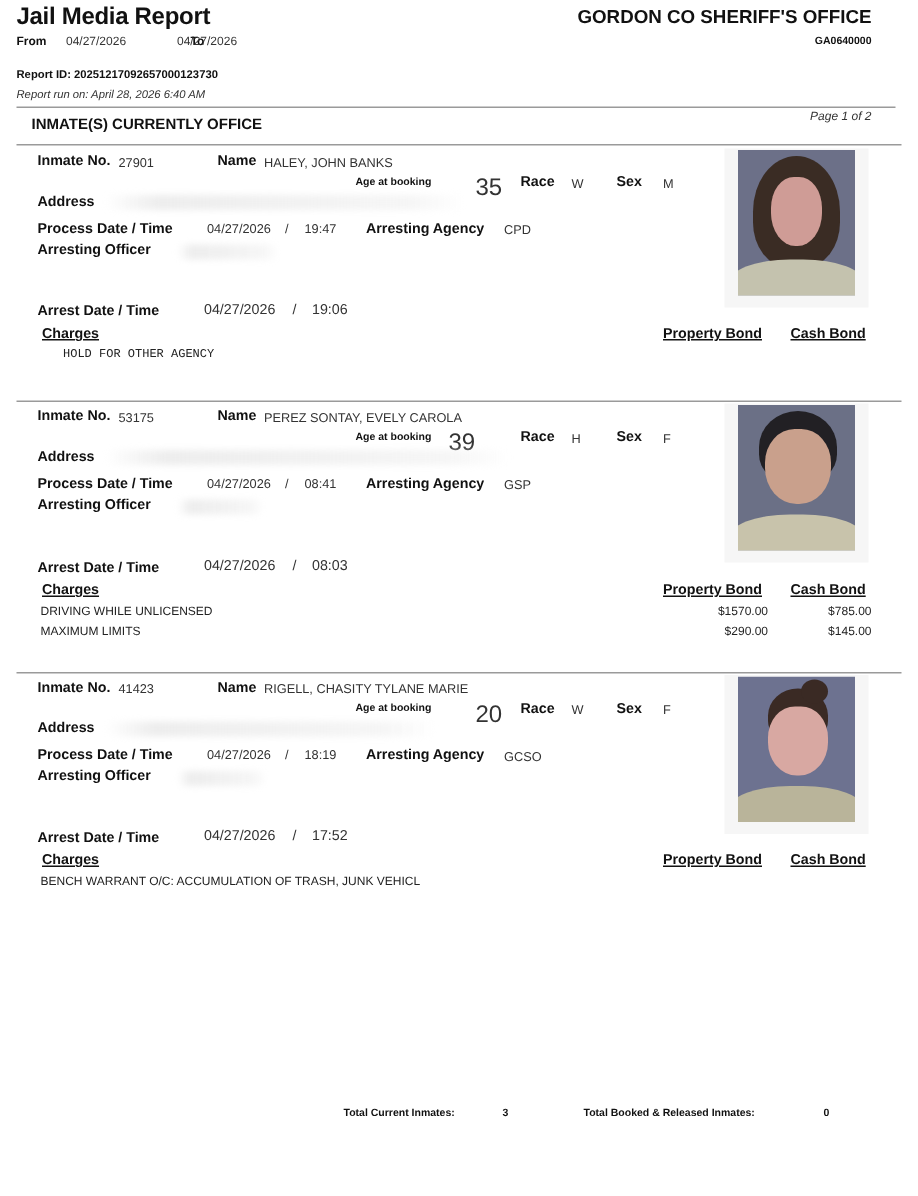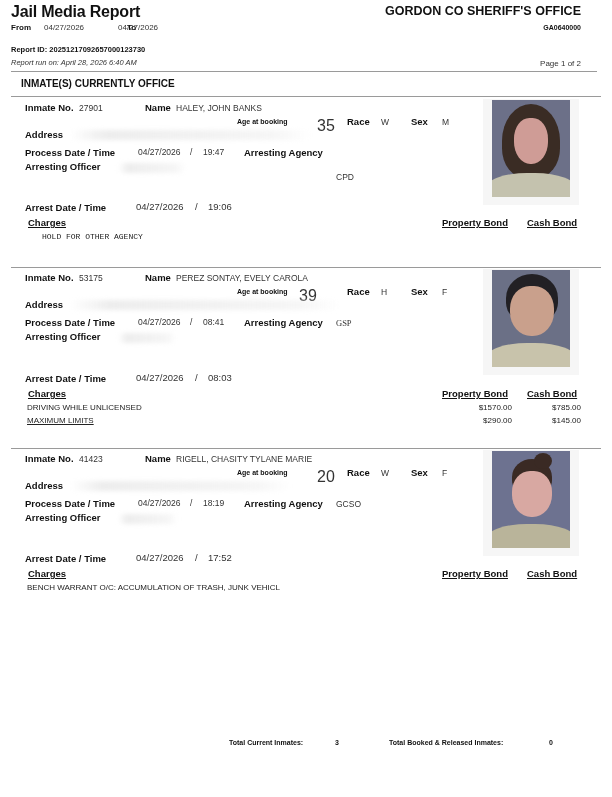--- a/index.html
+++ b/index.html
@@ -6,21 +6,21 @@
   html, body { width: 612px; height: 797px; background: #ffffff; overflow: hidden; }
   body { position: relative; font-family: "Liberation Sans", sans-serif; color: #111; }
   .abs { position: absolute; white-space: nowrap; }
   .title { left: 11px; top: 3px; font-size: 16px; font-weight: bold; letter-spacing: -0.2px; }
   .lbl-sm { font-size: 8px; font-weight: bold; }
   .val-sm { font-size: 8px; color: #333; }
   .agency { right: 31px; top: 4px; font-size: 12.5px; font-weight: bold; }
   .agency-code { right: 31px; top: 24px; font-size: 7px; font-weight: bold; }
   .report-id { left: 11px; top: 45px; font-size: 7.5px; font-weight: bold; }
   .run-on { left: 11px; top: 58px; font-size: 7.5px; font-style: italic; color: #333; }
-  .page-no { right: 31px; top: 59px; font-size: 8px; color: #333; }
+  .page-no { right: 31px; top: 73px; font-size: 8px; color: #333; font-style: italic; }
   .hline { position: absolute; height: 1px; background: #9a9a9a; }
   .section-title { left: 21px; top: 78px; font-size: 10px; font-weight: bold; }
   .f-lbl { font-size: 9.5px; font-weight: bold; }
   .f-val { font-size: 8.5px; color: #333; }
   .f-tiny { font-size: 7px; font-weight: bold; }
   .f-num { font-size: 16px; color: #333; }
   .u { text-decoration: underline; font-size: 9.5px; font-weight: bold; }
   .charge { font-size: 8px; color: #222; }
   .bond { font-size: 8px; color: #222; text-align: right; }
   .blur { position: absolute; height: 10px; background: linear-gradient(90deg, rgba(230,230,230,0.0), rgba(235,235,235,0.9) 15%, rgba(240,240,240,0.6) 85%, rgba(255,255,255,0)); border-radius: 5px; filter: blur(2px); }
@@ -63,21 +63,21 @@
   <div class="abs f-val" style="left:381px; top:117px;">W</div>
   <div class="abs f-lbl" style="left:411px; top:116px;">Sex</div>
   <div class="abs f-val" style="left:442px; top:117px;">M</div>
   <div class="abs f-lbl" style="left:25px; top:129px;">Address</div>
   <div class="blur" style="left:70px; top:130px; width:240px;"></div>
   <div class="abs f-lbl" style="left:25px; top:147px;">Process Date / Time</div>
   <div class="abs f-val" style="left:138px; top:147px;">04/27/2026</div>
   <div class="abs f-val" style="left:190px; top:147px;">/</div>
   <div class="abs f-val" style="left:203px; top:147px;">19:47</div>
   <div class="abs f-lbl" style="left:244px; top:147px;">Arresting Agency</div>
-  <div class="abs f-val" style="left:336px; top:148px;margin-top:24px;">CPD</div>
+  <div class="abs f-val" style="left:336px; top:148px;">CPD</div>
   <div class="abs f-lbl" style="left:25px; top:161px;">Arresting Officer</div>
   <div class="blur" style="left:118px; top:163px; width:68px;"></div>
   <div class="abs f-lbl" style="left:25px; top:202px;">Arrest Date / Time</div>
   <div class="abs f-num" style="left:136px; top:201px; font-size:9.5px;">04/27/2026</div>
   <div class="abs f-num" style="left:195px; top:201px; font-size:9.5px;">/</div>
   <div class="abs f-num" style="left:208px; top:201px; font-size:9.5px;">19:06</div>
   <div class="abs u" style="left:28px; top:217px;">Charges</div>
   <div class="abs u" style="left:442px; top:217px;">Property Bond</div>
   <div class="abs u" style="left:527px; top:217px;">Cash Bond</div>
   <div class="abs charge" style="left:42px; top:232px;font-family:Liberation Mono, monospace;">HOLD FOR OTHER AGENCY</div>
@@ -103,34 +103,34 @@
   <div class="abs f-val" style="left:381px; top:287px;">H</div>
   <div class="abs f-lbl" style="left:411px; top:286px;">Sex</div>
   <div class="abs f-val" style="left:442px; top:287px;">F</div>
   <div class="abs f-lbl" style="left:25px; top:299px;">Address</div>
   <div class="blur" style="left:70px; top:300px; width:270px;"></div>
   <div class="abs f-lbl" style="left:25px; top:317px;">Process Date / Time</div>
   <div class="abs f-val" style="left:138px; top:317px;">04/27/2026</div>
   <div class="abs f-val" style="left:190px; top:317px;">/</div>
   <div class="abs f-val" style="left:203px; top:317px;">08:41</div>
   <div class="abs f-lbl" style="left:244px; top:317px;">Arresting Agency</div>
-  <div class="abs f-val" style="left:336px; top:318px;font-family:Liberation Serif, serif;">GSP</div>
+  <div class="abs f-val" style="left:336px; top:318px;">GSP</div>
   <div class="abs f-lbl" style="left:25px; top:331px;">Arresting Officer</div>
   <div class="blur" style="left:118px; top:333px; width:58px;"></div>
   <div class="abs f-lbl" style="left:25px; top:373px;">Arrest Date / Time</div>
   <div class="abs f-num" style="left:136px; top:372px; font-size:9.5px;">04/27/2026</div>
   <div class="abs f-num" style="left:195px; top:372px; font-size:9.5px;">/</div>
   <div class="abs f-num" style="left:208px; top:372px; font-size:9.5px;">08:03</div>
   <div class="abs u" style="left:28px; top:388px;">Charges</div>
   <div class="abs u" style="left:442px; top:388px;">Property Bond</div>
   <div class="abs u" style="left:527px; top:388px;">Cash Bond</div>
   <div class="abs charge" style="left:27px; top:403px;">DRIVING WHILE UNLICENSED</div>
   <div class="abs bond" style="right:100px; top:403px;">$1570.00</div>
   <div class="abs bond" style="right:31px; top:403px;">$785.00</div>
-  <div class="abs charge" style="left:27px; top:416px;text-decoration:underline;">MAXIMUM LIMITS</div>
+  <div class="abs charge" style="left:27px; top:416px;">MAXIMUM LIMITS</div>
   <div class="abs bond" style="right:100px; top:416px;">$290.00</div>
   <div class="abs bond" style="right:31px; top:416px;">$145.00</div>
   <div class="photo-wrap" style="left:483px; top:269px;"></div>
   <div class="photo" style="left:492px; top:270px;">
     <div class="bg" style="background:#6b7086;"></div>
     <div class="hair" style="left:14px; top:4px; width:52px; height:48px; background:#222024;"></div>
     <div class="face" style="left:18px; top:16px; width:44px; height:50px; background:#c9a08c;"></div>
     <div class="shirt" style="background:#c8c3ab;"></div>
   </div>
 </div>

